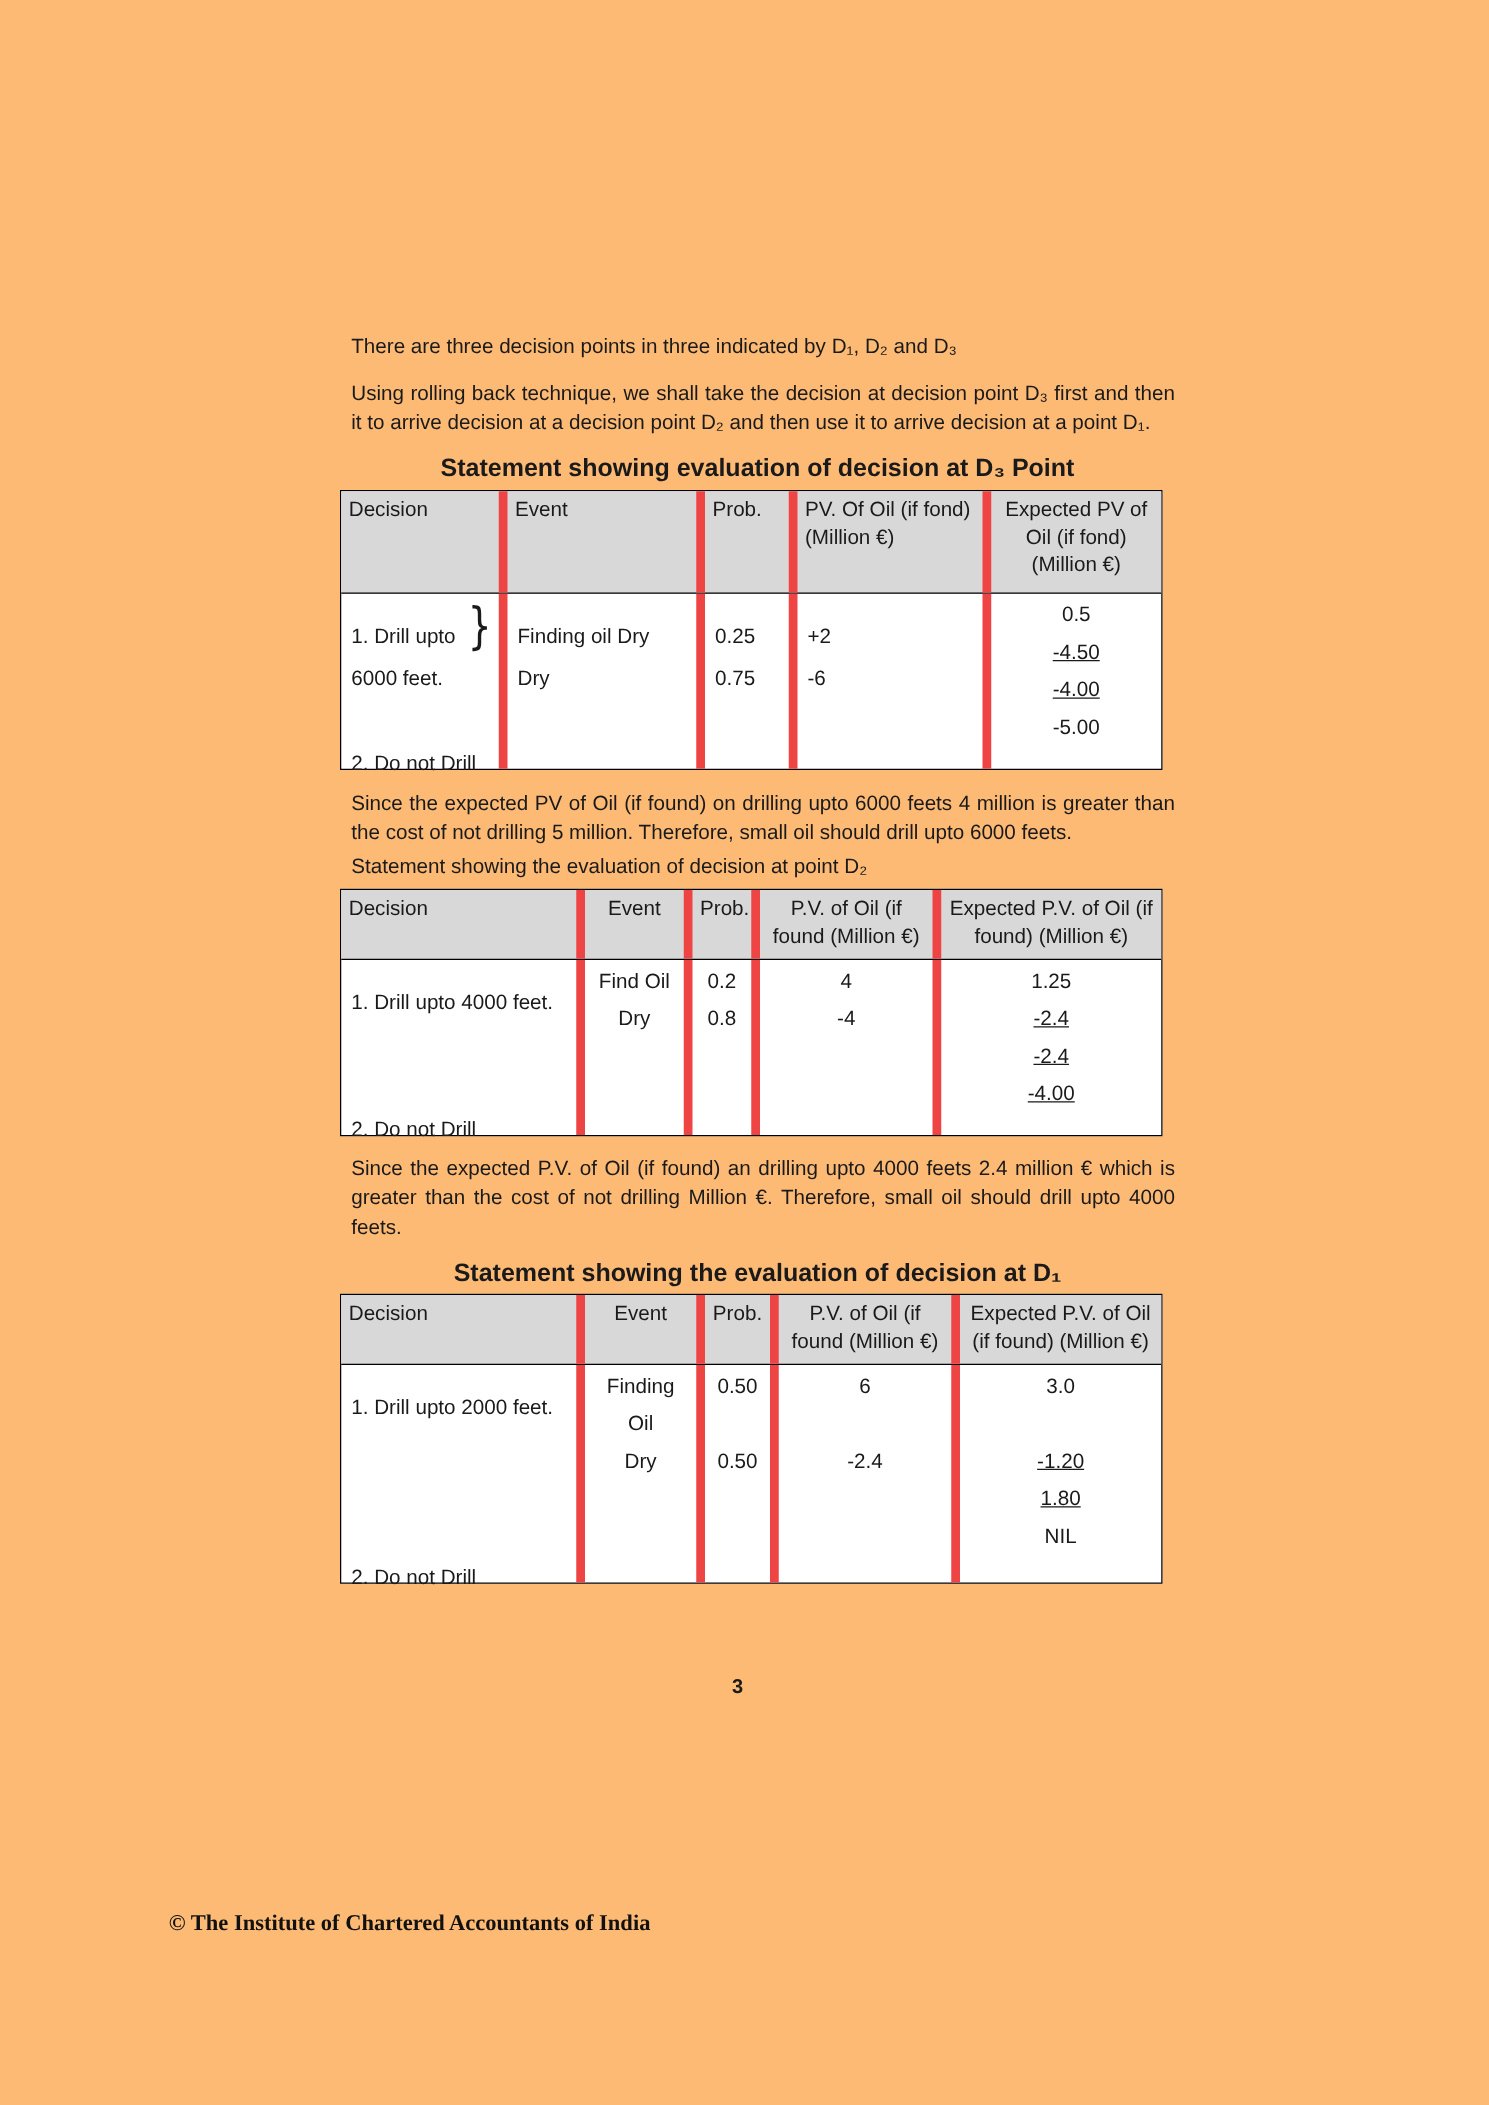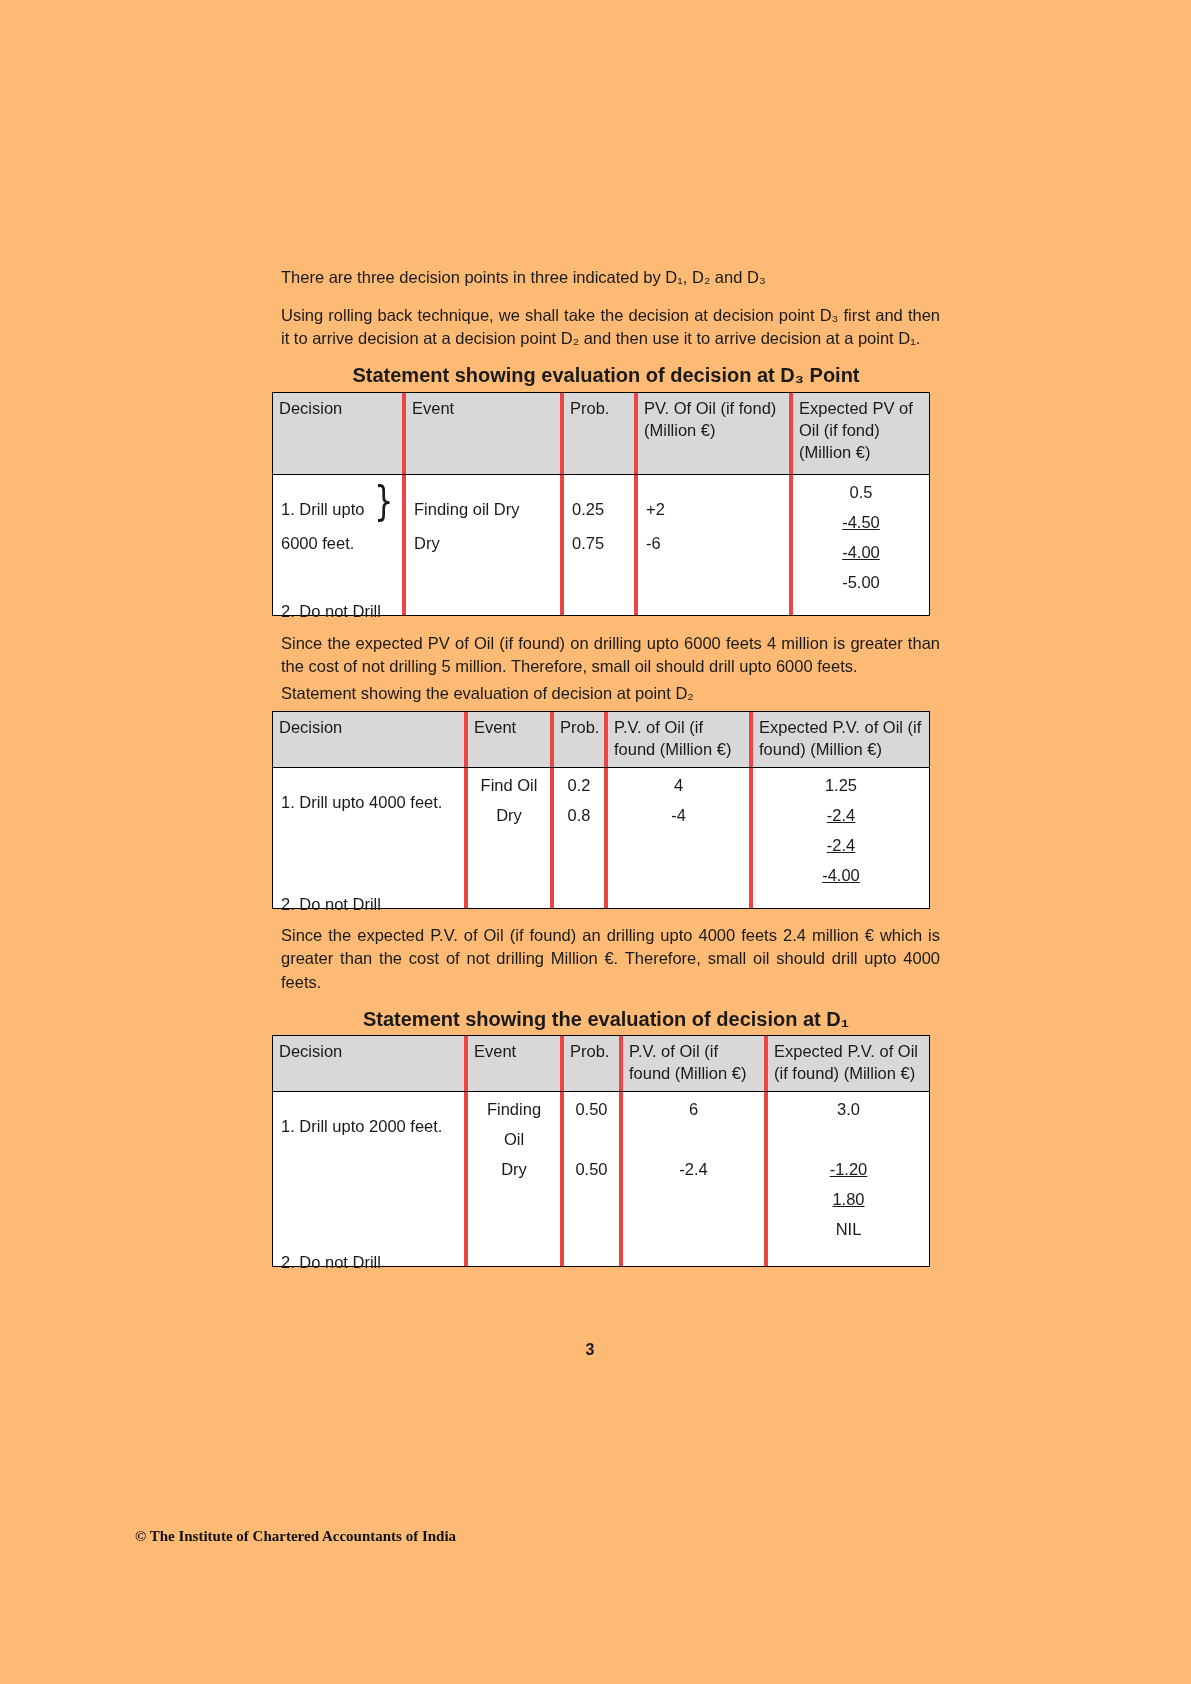--- a/index.html
+++ b/index.html
@@ -12,24 +12,24 @@
   .page { position:absolute; inset:0; background:#fdba74; overflow:hidden; }
   .content { position:absolute; left:272px; top:266px; width:668px; }
   .para { font-size:16.5px; line-height:23.5px; margin-left:9px; }
   .just { text-align:justify; }
   .heading { font-size:20px; font-weight:bold; text-align:center; line-height:23px; }
   .subhead { font-size:16.5px; font-weight:normal; margin-left:9px; line-height:23px; }
 
   .tbl { width:658px; border:1px solid #000; font-size:16.5px; background:#fff; }
   .thead { display:grid; background:#d8d8d8; border-bottom:1px solid #000; }
   .tbody { display:grid; }
-  .th, .td { border-right:4px solid #ef4444; }
+  .th, .td { border-right:7px solid #ef4444; }
   .th:last-child, .td:last-child { border-right:none; }
   .th { padding:4px 6px; line-height:22px; }
-  .th.ctr { }
+  .th.ctr { text-align:center; }
   .td { padding-top:2px; padding-bottom:2px; position:relative; }
   .ln { height:30px; line-height:30px; padding:17px 8px; white-space:nowrap; overflow:visible; }
   .ln.ctr { text-align:center; padding:0 2px; }
   .u { text-decoration:underline; }
 
   .t1 .thead, .t1 .tbody { grid-template-columns:133px 158px 74px 155px 1fr; }
   .t1 .thead { min-height:82px; }
   .t1 .tbody { min-height:122px; }
   .t2 .thead, .t2 .tbody { grid-template-columns:195px 86px 54px 145px 1fr; }
   .t2 .thead { min-height:56px; }
@@ -55,21 +55,21 @@
     transform:scaleX(0.75);
   }
 
   .page-number {
     position:absolute; left:272px; top:1341px; width:636px;
     text-align:center; font-size:16px; font-weight:bold;
   }
   .footer {
     position:absolute; left:135px; top:1528px;
     font-family:"Liberation Serif","DejaVu Serif",serif;
-    font-weight:bold; font-size:15px; color:#111;
+    font-weight:bold; font-size:18px; color:#111;
   }
 </style>
 </head>
 <body>
 
 <div class="page">
   <div class="content">
 
     <p class="para">There are three decision points in three indicated by D₁, D₂ and D₃</p>
     <p class="para just mt-p2">Using rolling back technique, we shall take the decision at decision point D₃ first and then it to arrive decision at a decision point D₂ and then use it to arrive decision at a point D₁.</p>

